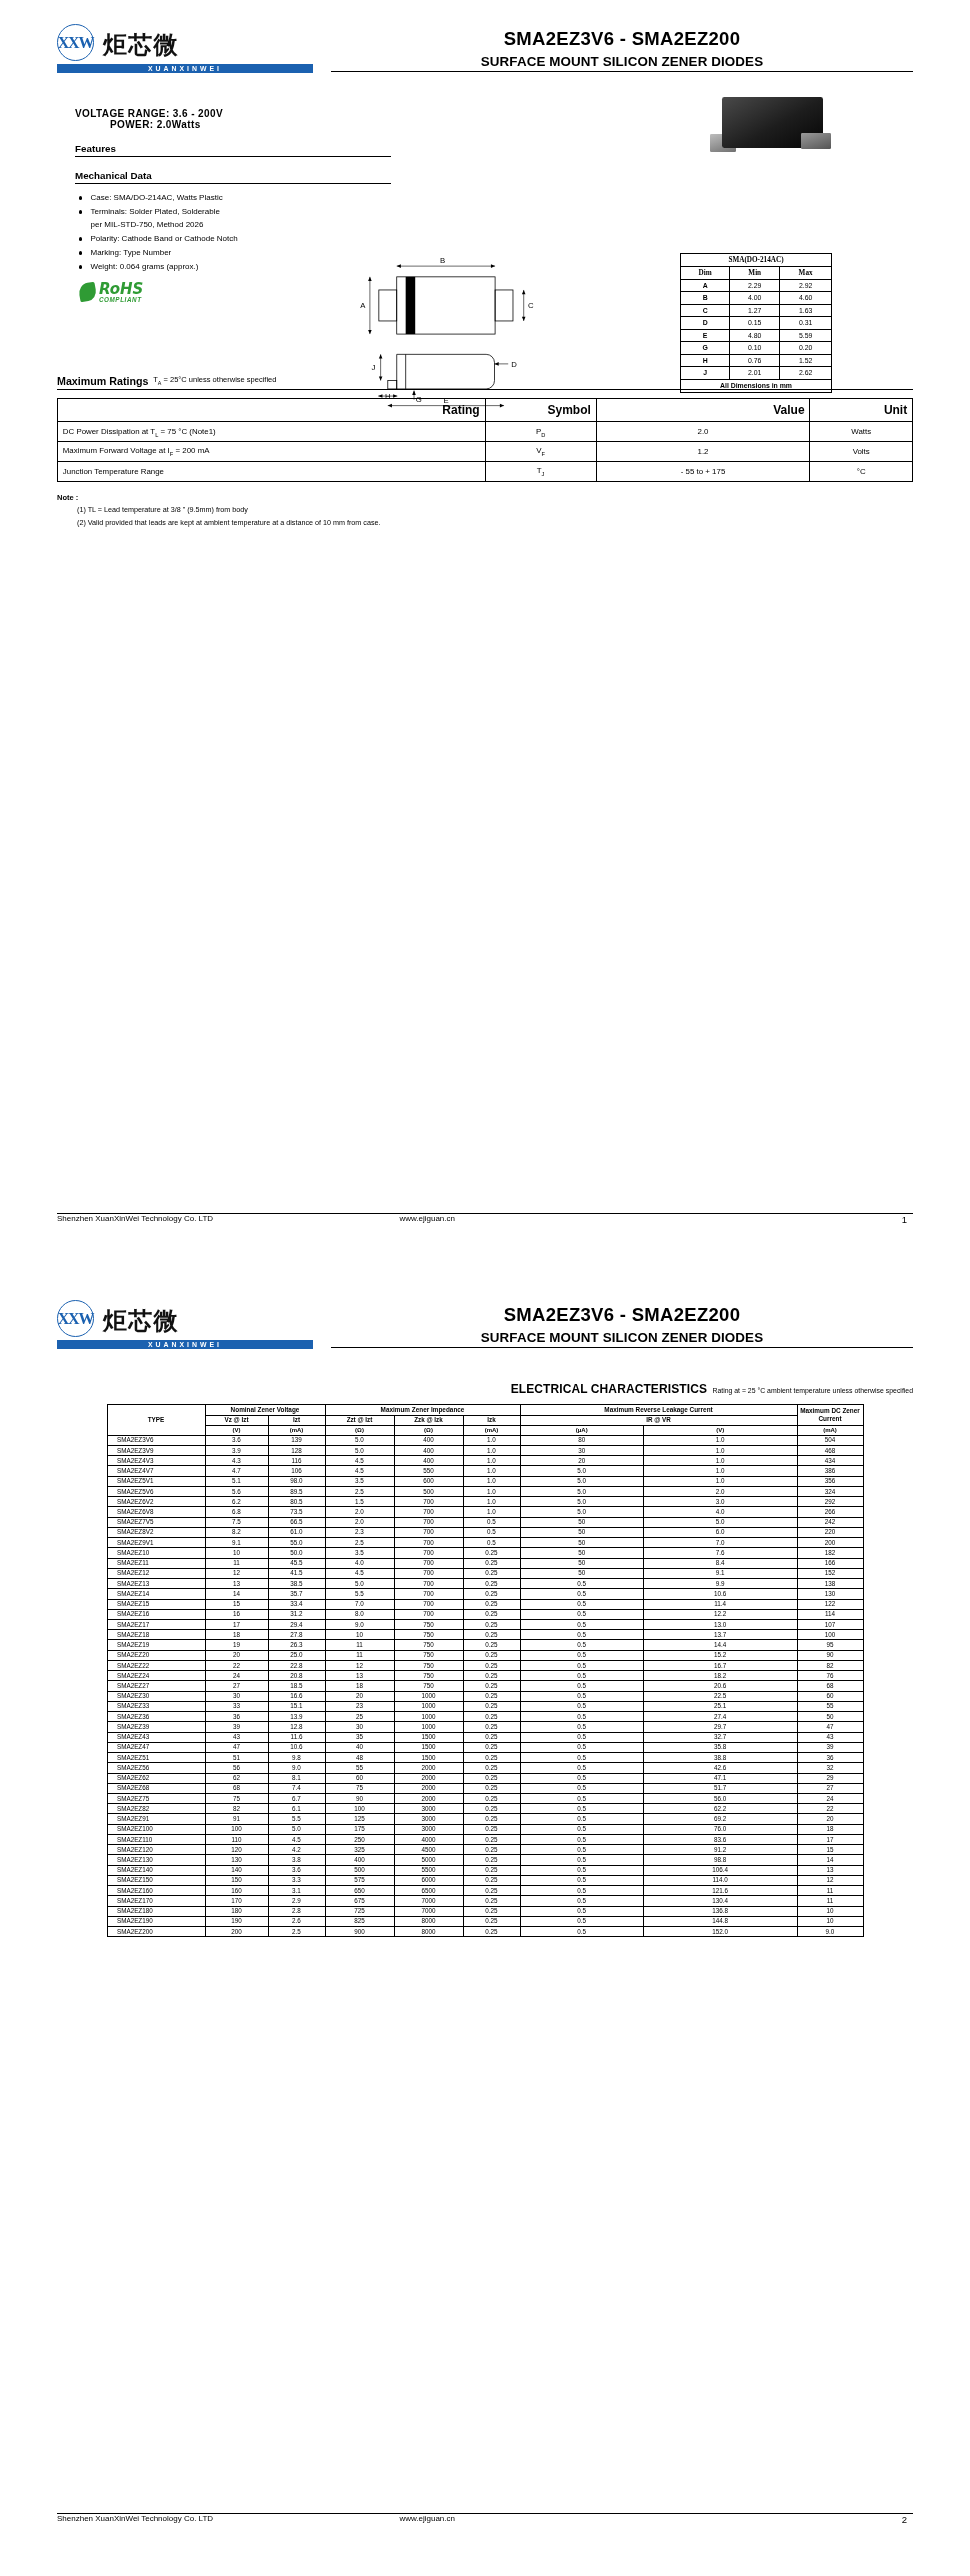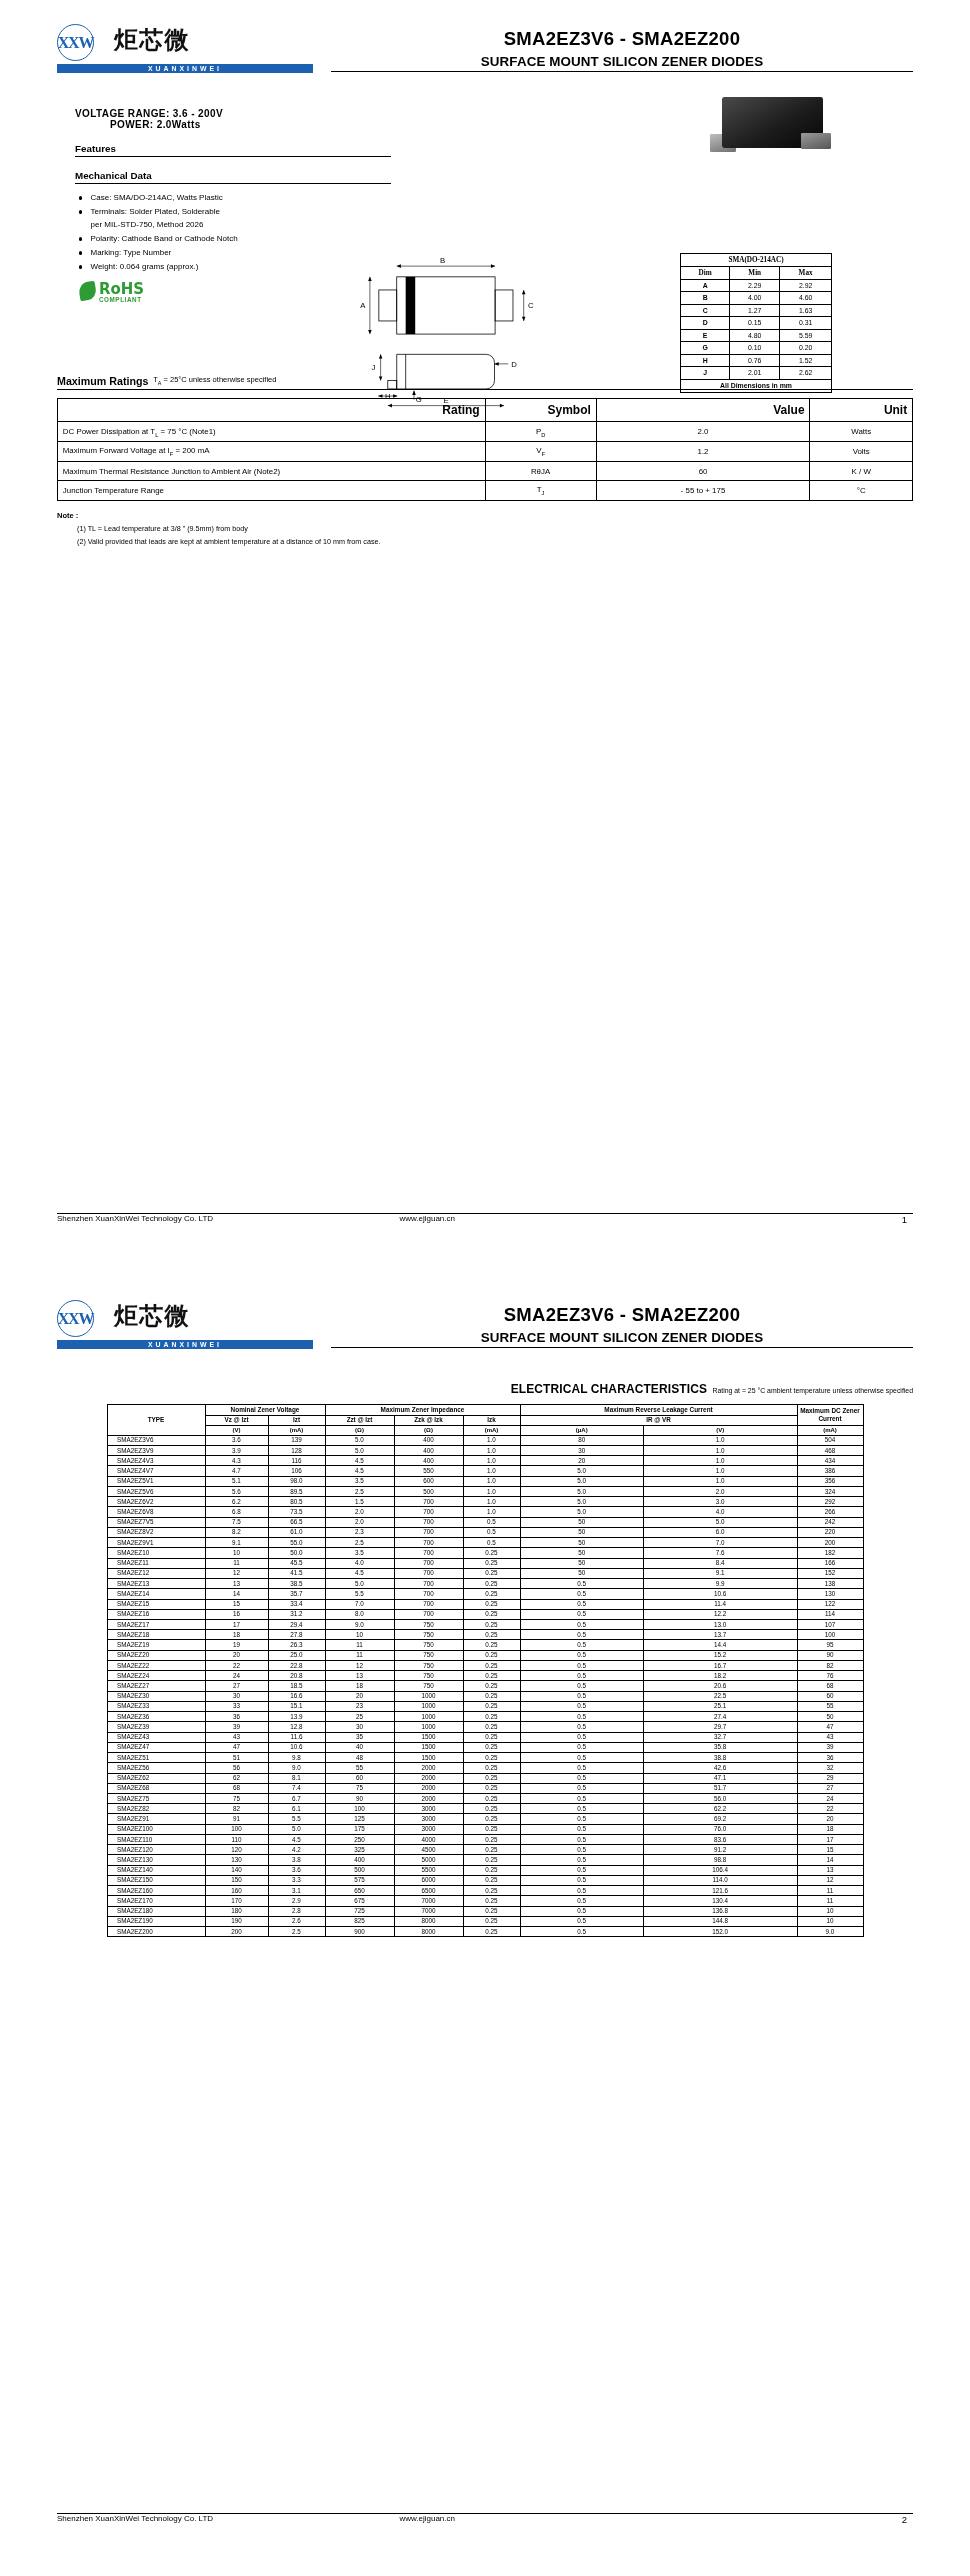--- a/index.html
+++ b/index.html
@@ -19,21 +19,21 @@
   .page1 { height:1276px; }
   .page2 { height:1300px; }
 
   
   .doc-header {
     display:flex;
     align-items:flex-start;
     padding-top:24px;
   }
   .logo-block { width:256px; flex:0 0 256px; }
-  .logo-row { display:flex; align-items:flex-start; gap:20px; }
+  .logo-row { display:flex; align-items:flex-end; gap:9px; }
   .logo-mark {
     width:37px; height:37px;
     border:1.8px solid #1b61b0;
     border-radius:50%;
     position:relative;
     display:flex; align-items:center; justify-content:center;
   }
   .logo-mark span {
     font-family:"Liberation Serif", serif;
     font-weight:bold;
@@ -111,22 +111,24 @@
     position:absolute;
     left:3.6px; top:5.4px;
     width:3.6px; height:3.6px;
     background:#000;
     border-radius:50%;
   }
   ul.bullets li.nobul:before { display:none; }
   .rohs {
     margin-top:8.3px;
     display:flex;
+    align-items:center;
     gap:3.6px;
     padding-left:3.6px;
+    font-style:italic;
   }
   .rohs-leaf {
     width:16.7px; height:18px;
     background:#2f9b34;
     border-radius:60% 10% 55% 10%;
     transform:rotate(-10deg);
   }
   .rohs-text { line-height:1; }
   .rohs-main {
     font-size:15px; font-weight:bold; color:#2f9b34;
@@ -443,26 +445,20 @@
         <td class="lbl">DC Power Dissipation at T<sub>L</sub> = 75 °C (Note1)</td>
         <td class="ctr">P<sub>D</sub></td>
         <td class="ctr">2.0</td>
         <td class="ctr">Watts</td>
       </tr>
       <tr>
         <td class="lbl">Maximum Forward Voltage at I<sub>F</sub> = 200 mA</td>
         <td class="ctr">V<sub>F</sub></td>
         <td class="ctr">1.2</td>
         <td class="ctr">Volts</td>
-      </tr>
-      <tr>
-        <td class="lbl">Maximum Thermal Resistance Junction to Ambient Air (Note2)</td>
-        <td class="ctr">RθJA</td>
-        <td class="ctr">60</td>
-        <td class="ctr">K / W</td>
       </tr>
       <tr>
         <td class="lbl">Junction Temperature Range</td>
         <td class="ctr">T<sub>J</sub></td>
         <td class="ctr">- 55 to + 175</td>
         <td class="ctr">°C</td>
       </tr>
     </tbody>
   </table>
 

